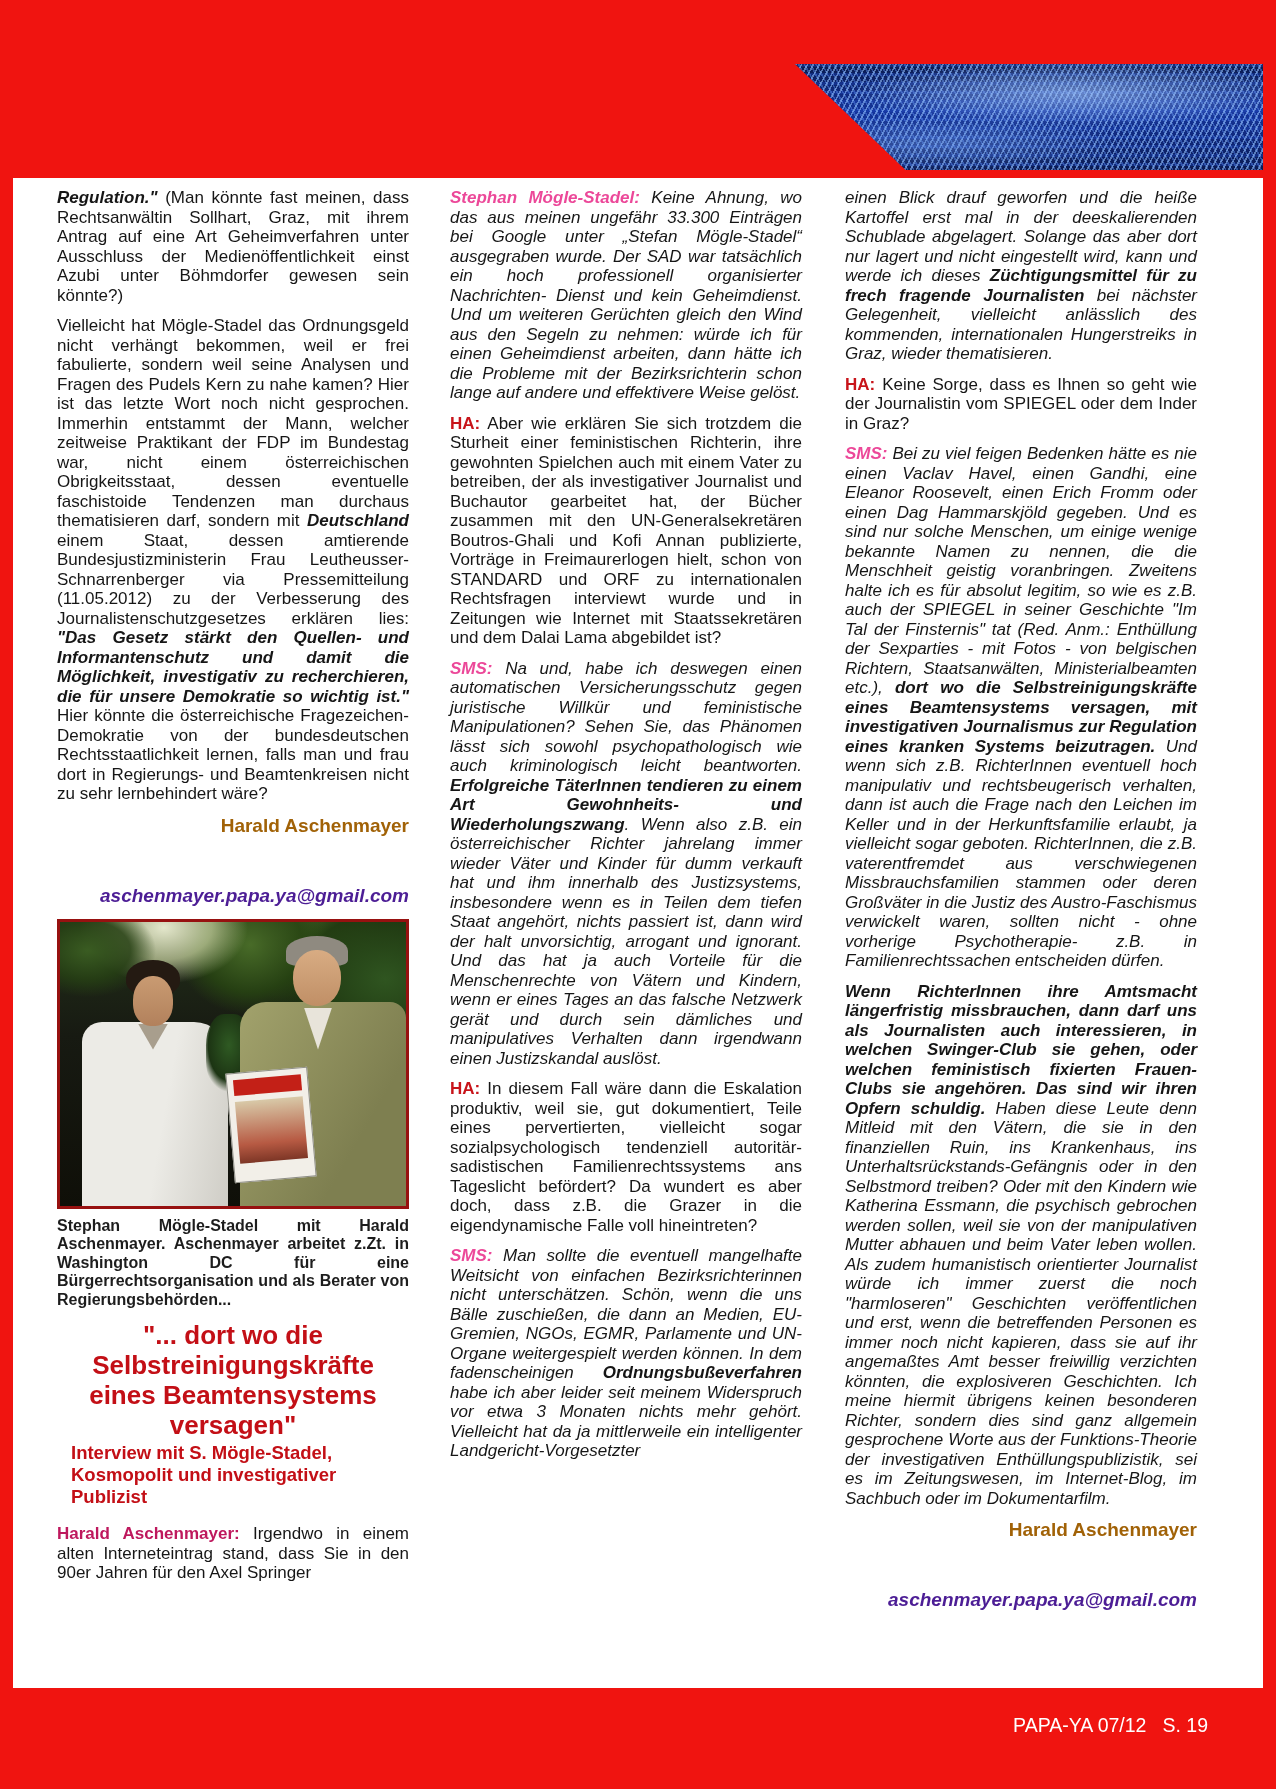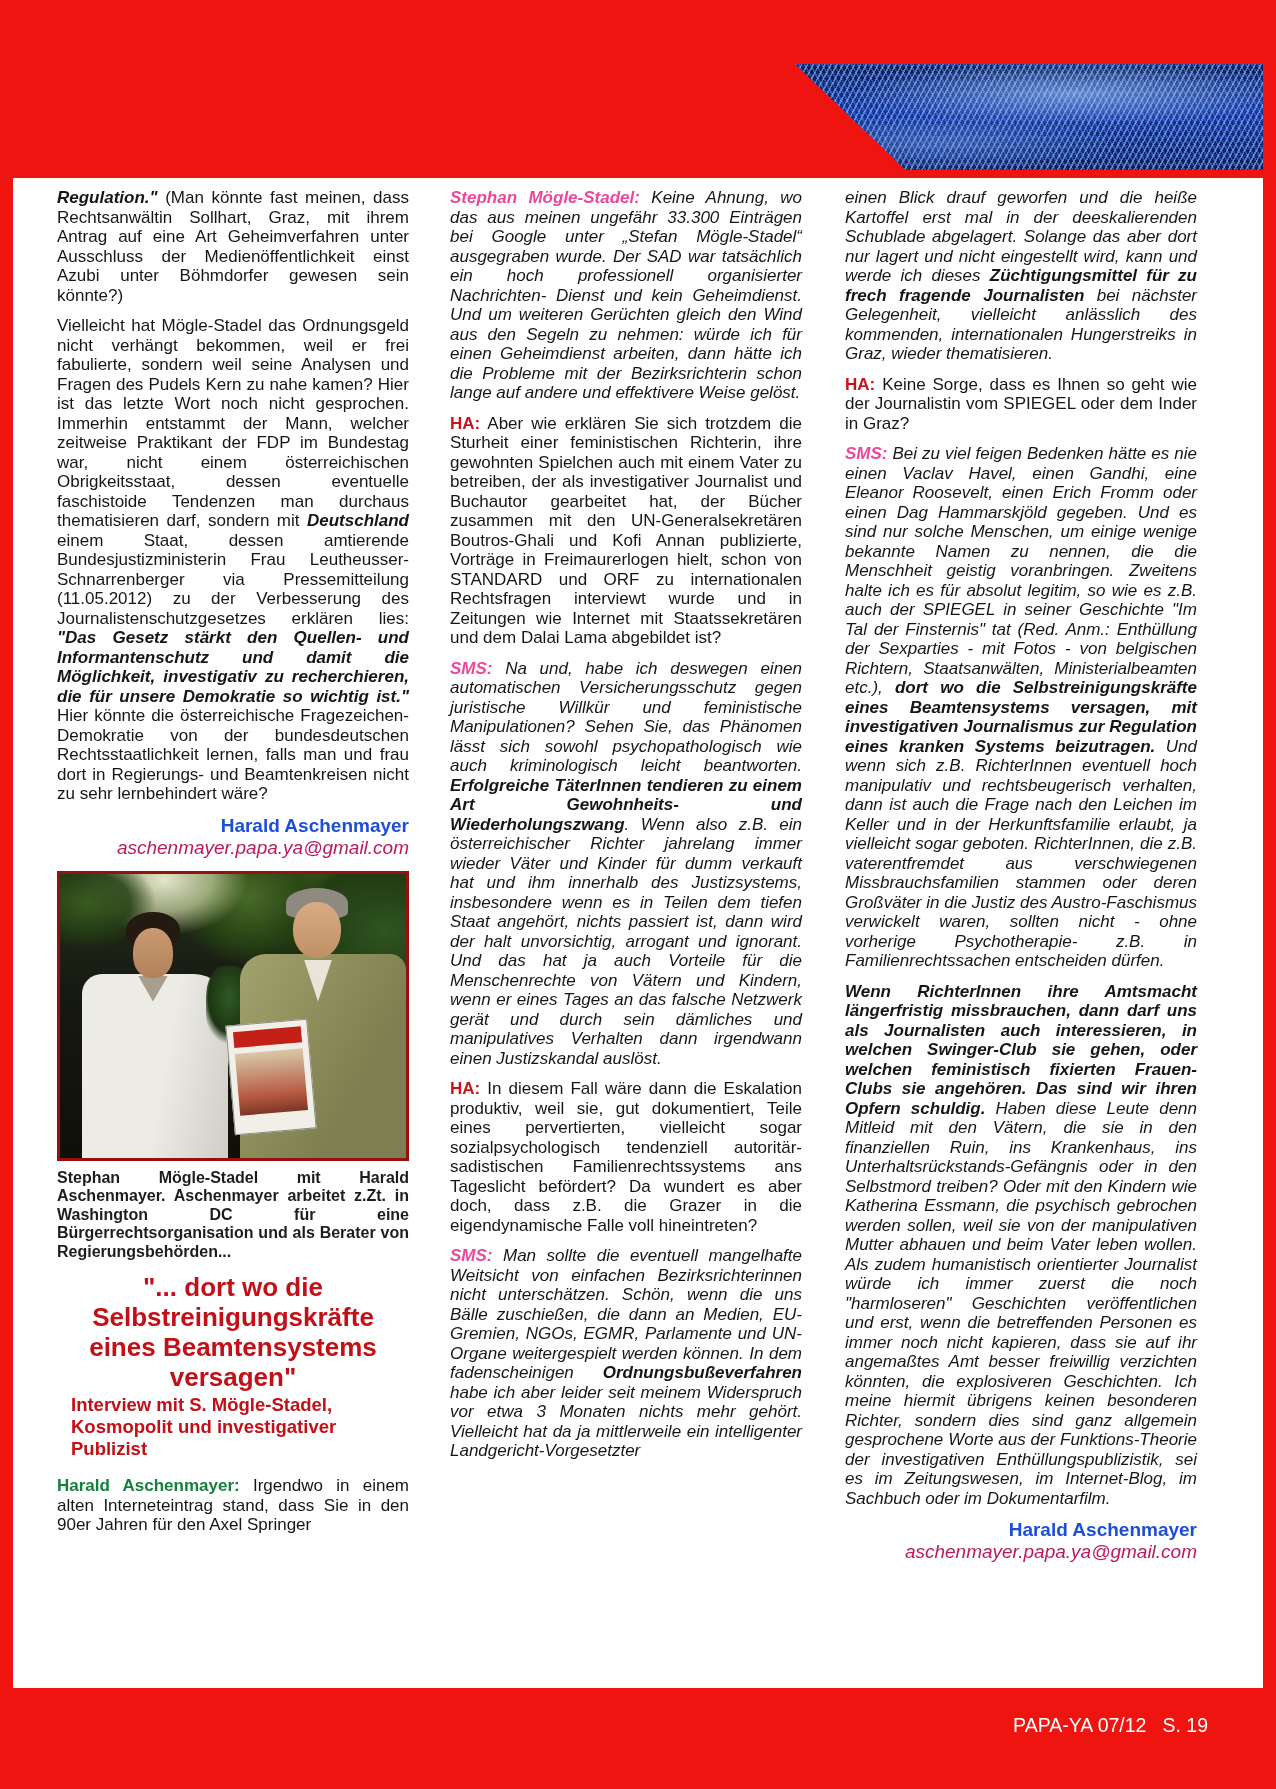--- a/index.html
+++ b/index.html
@@ -24,24 +24,24 @@
   
   .col{position:absolute;top:188px;width:352px;font-size:17px;line-height:19.5px;
        color:#161616;text-align:justify;}
   .col1{left:57px;} .col2{left:450px;} .col3{left:845px;}
   .col p{margin:0 0 11px 0;}
   .bi{font-weight:bold;font-style:italic;}
   .ans{font-style:italic;}
   .ans .strong{font-weight:bold;}
   .lead-red{color:#c8141a;font-weight:bold;}
   .lead-blue{color:#ec4899;font-weight:bold;}
-  .lead-darkred{color:#15803d;font-weight:bold;}
+  .lead-darkred{color:#be185d;font-weight:bold;}
   .sig{text-align:right;margin:4px 0 12px 0;}
-  .sig-name{color:#1d4ed8;font-weight:bold;font-size:19px;line-height:22px;}
-  .sig-email{color:#be185d;font-weight:normal;font-style:italic;font-size:19px;line-height:22px;}
+  .sig-name{color:#a16207;font-weight:bold;font-size:19px;line-height:22px;}
+  .sig-email{color:#4c1d95;font-weight:bold;font-style:italic;font-size:19px;line-height:22px;margin-top:48px;}
   
   .photo{position:relative;width:346px;height:284px;border:3px solid #971110;
          background:#11130c;overflow:hidden;margin:2px 0 8px 0;}
   .ph{position:absolute;}
   .ph-foliage{inset:0;
     background:
       radial-gradient(95px 65px at 8% 10%, #3a5c22 0%, rgba(38,64,20,.85) 45%, rgba(0,0,0,0) 72%),
       radial-gradient(120px 80px at 30% 2%, #e4e7cc 0%, rgba(205,214,165,.7) 40%, rgba(0,0,0,0) 70%),
       radial-gradient(100px 92px at 55% 8%, #486b28 0%, rgba(40,70,18,.8) 52%, rgba(0,0,0,0) 76%),
       radial-gradient(150px 120px at 94% 20%, #2f5520 0%, rgba(30,55,15,.9) 55%, rgba(0,0,0,0) 80%),

